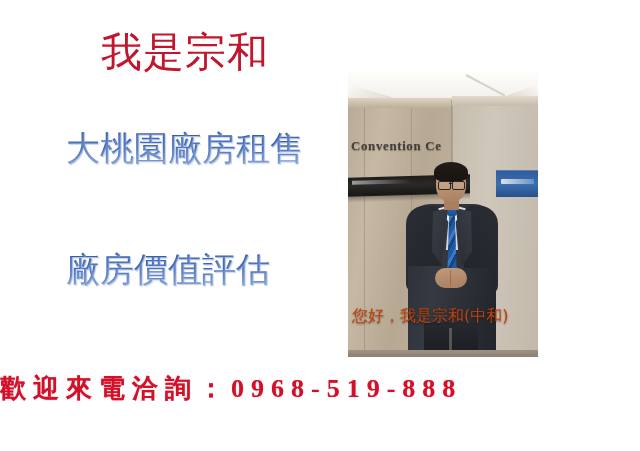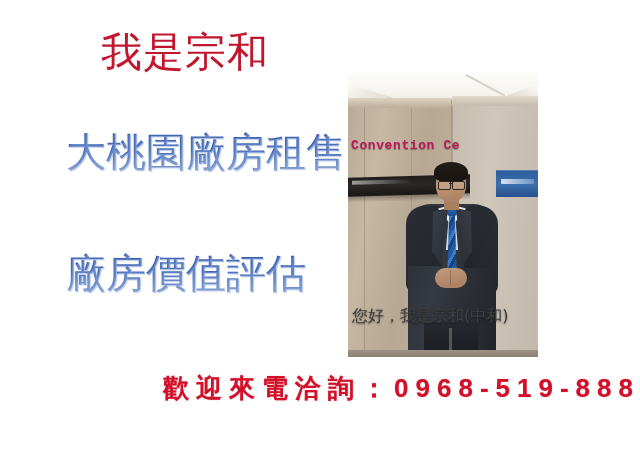--- a/index.html
+++ b/index.html
@@ -35,21 +35,21 @@
     color: #c1172e;
     letter-spacing: 1px;
     white-space: nowrap;
   }
 
   
   .service-line {
     position: absolute;
     left: 66px;
     font-family: "DejaVu Serif", "Liberation Serif", serif;
-    font-size: 40px;
+    font-size: 34px;
     line-height: 1.1;
     font-weight: 400;
     color: #3a5fb0;
     letter-spacing: 0px;
     white-space: nowrap;
     text-shadow: 1px 1px 1px rgba(140,165,215,0.55);
     background: linear-gradient(180deg, #2f55a8 0%, #3f67b6 48%, #8ba7d6 100%);
     -webkit-background-clip: text;
     background-clip: text;
     -webkit-text-fill-color: transparent;
@@ -58,22 +58,22 @@
   #service-line-1 { top: 130px; }
   #service-line-2 { top: 212px; margin-top: 39px; }
   #service-line-3 { top: 294px; }
 
   
   #contact-line {
     position: absolute;
     left: 0px;
     top: 371px;
     width: 640px;
-    text-align: right;
-    font-family: Liberation Sans, sans-serif;
+    text-align: left;
+    font-family: Liberation Serif, serif;
     font-size: 26px;
     font-weight: bold;
     color: #d3102a;
     letter-spacing: 7px;
     white-space: nowrap;
     text-shadow: 0 0 1px rgba(211,16,42,0.6);
   }
 
   
   #photo {
@@ -132,24 +132,24 @@
     background: rgba(150,138,118,.55);
   }
   #ph-wall-right-top {
     left: 104px; top: 24px; width: 86px; height: 10px;
     background: linear-gradient(180deg,#e2d9cb,#c6bcad);
   }
 
   
   #ph-sign {
     left: 3px; top: 66px;
-    font-family: Liberation Mono, monospace;
+    font-family: Liberation Serif, serif;
     font-size: 13px;
     font-weight: 600;
-    color: #be185d;
+    color: #404040;
     letter-spacing: .6px;
     white-space: nowrap;
     text-shadow: 0 1px 1px rgba(90,78,60,.6);
   }
 
   
   #ph-band {
     left: 0; top: 104px; width: 122px; height: 19px;
     background: linear-gradient(180deg,#1f1d1c 0%, #2b2927 45%, #171614 100%);
     transform: skewY(-1.6deg);
@@ -295,21 +295,21 @@
   }
 
   
   #photo-caption {
     position: absolute;
     left: 352px;
     top: 306px;
     width: 190px;
     font-family: "DejaVu Sans", "Liberation Sans", sans-serif;
     font-size: 16px;
-    color: #404040;
+    color: #c2410c;
     white-space: nowrap;
     text-shadow: 0 1px 2px rgba(0,0,0,.45);
     letter-spacing: 0px;
   }
 </style>
 </head>
 <body>
 
 <div id="slide">
 

